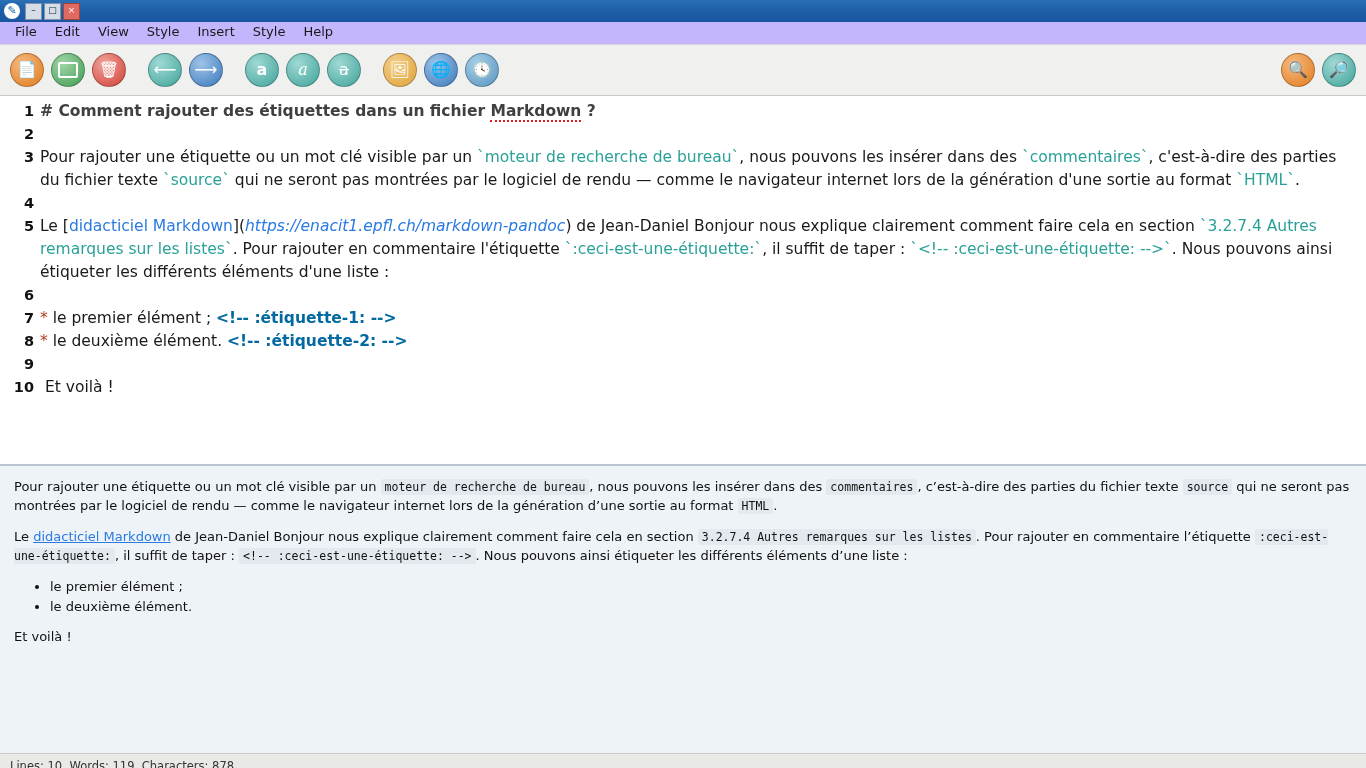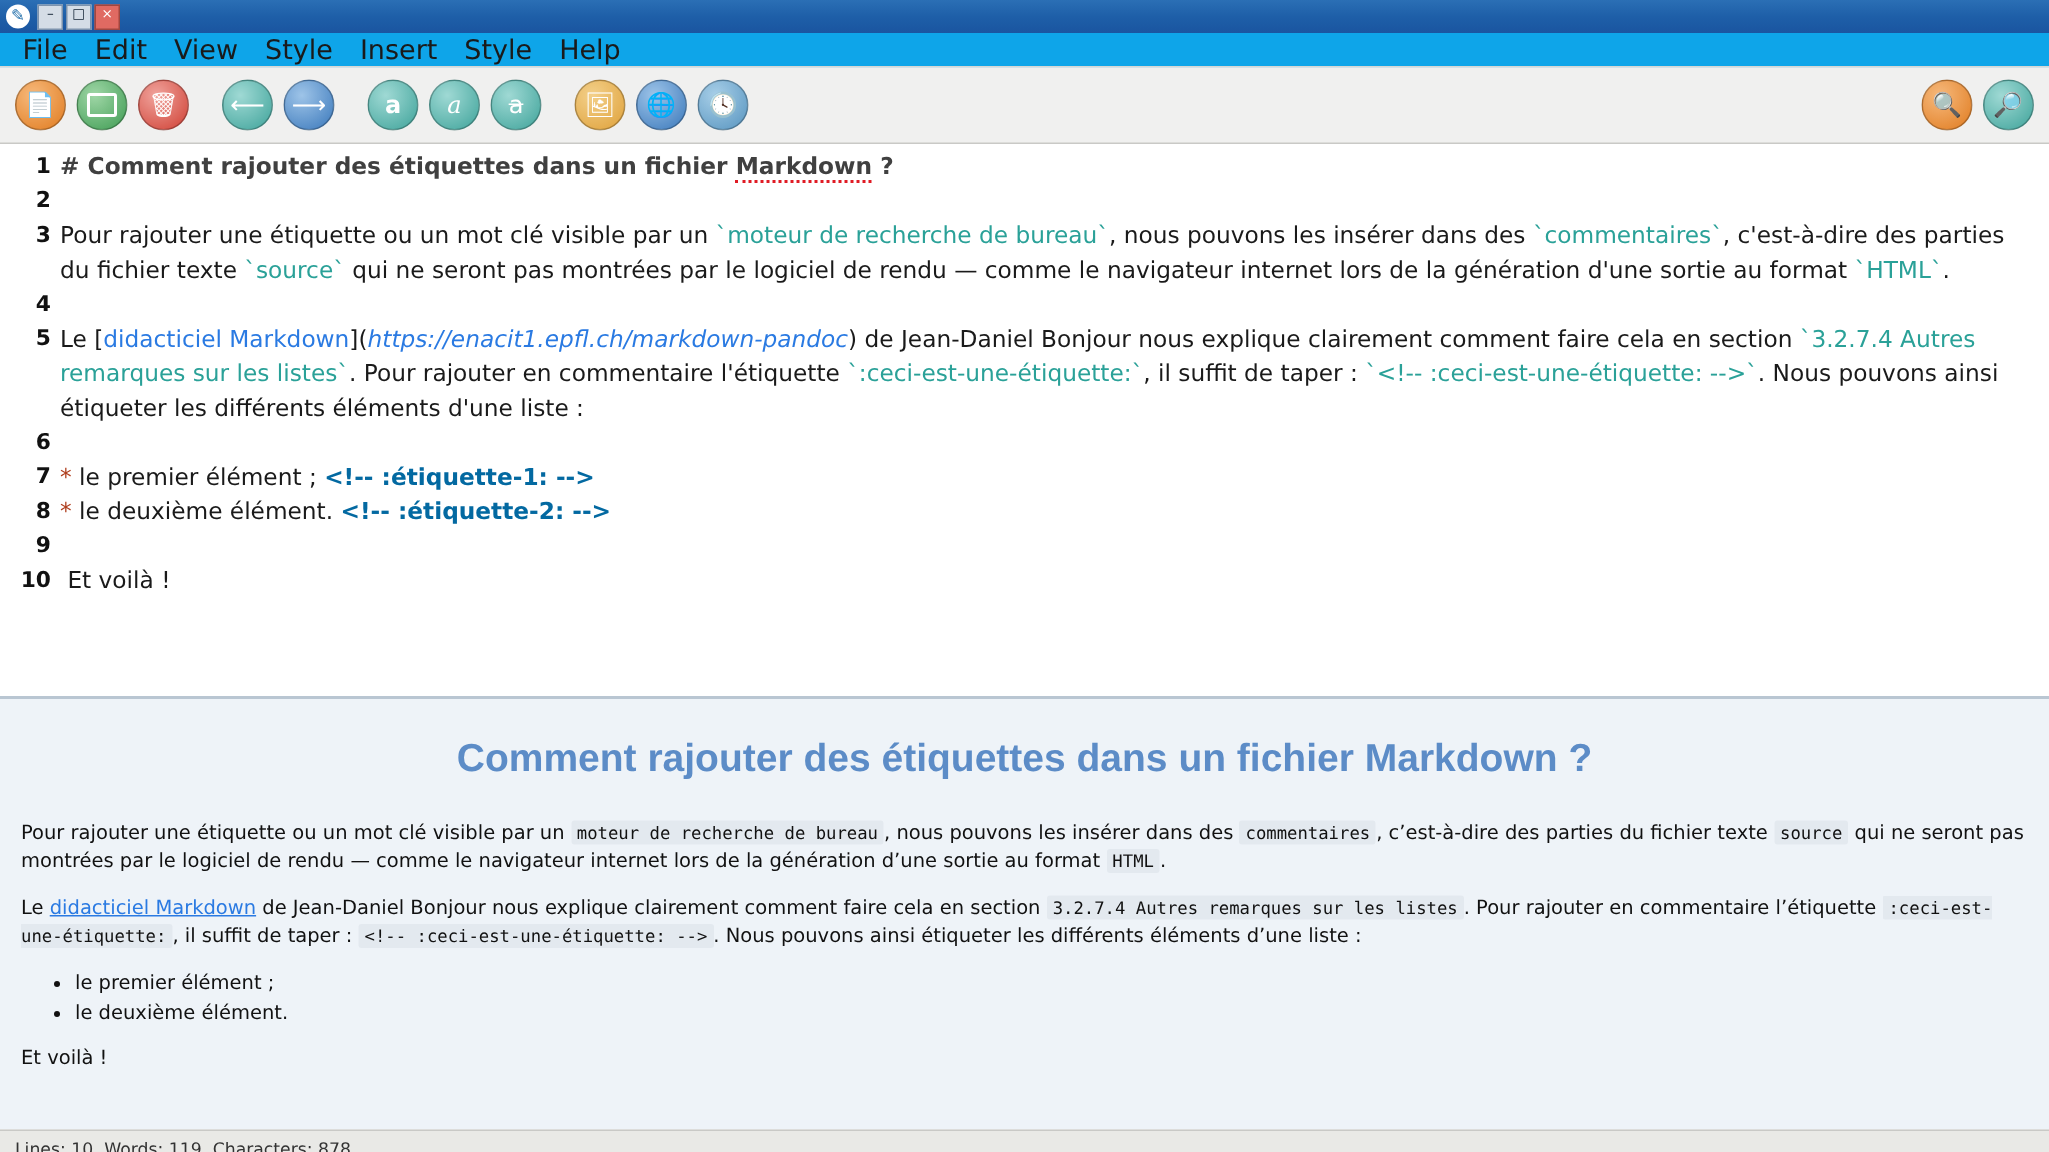--- a/index.html
+++ b/index.html
@@ -49,26 +49,26 @@
     font-size: 9px;
     line-height: 13px;
     text-align: center;
     color: #123;
   }
   .win-btn.close { background: #e06a62; color: #fff; border-color: #a0463f; }
 
   
   .menubar {
     height: 22px;
-    background: #0ea5e9;
+    background: #c4b5fd;
     border-bottom: 1px solid #d7d7d4;
     display: flex;
-    align-items: center;
+    align-items: flex-start;
     padding-left: 6px;
-    font-size: 18px;
+    font-size: 13px;
     color: #1a1a1a;
   }
   .menu-item {
     padding: 2px 9px;
     cursor: default;
   }
 
   
   .toolbar {
     height: 50px;
@@ -305,21 +305,20 @@
   </div>
 
   <div class="line">
     <div class="gutter">10</div>
     <div class="code">&nbsp;<span>Et voilà !</span></div>
   </div>
 
 </div>
 
 <div class="preview">
-  <div class="pv-title">Comment rajouter des étiquettes dans un fichier Markdown ?</div>
 
   <p class="pv-p"><span>Pour rajouter une étiquette ou un mot clé visible par un </span><code class="pv-code">moteur de recherche de bureau</code><span>, nous pouvons les insérer dans des </span><code class="pv-code">commentaires</code><span>, c’est-à-dire des parties du fichier texte </span><code class="pv-code">source</code><span> qui ne seront pas montrées par le logiciel de rendu — comme le navigateur internet lors de la génération d’une sortie au format </span><code class="pv-code">HTML</code><span>.</span></p>
 
   <p class="pv-p"><span>Le </span><a class="pv-link" href="#">didacticiel Markdown</a><span> de Jean-Daniel Bonjour nous explique clairement comment faire cela en section </span><code class="pv-code">3.2.7.4 Autres remarques sur les listes</code><span>. Pour rajouter en commentaire l’étiquette </span><code class="pv-code">:ceci-est-une-étiquette:</code><span>, il suffit de taper : </span><code class="pv-code">&lt;!-- :ceci-est-une-étiquette: --&gt;</code><span>. Nous pouvons ainsi étiqueter les différents éléments d’une liste :</span></p>
 
   <ul class="pv-list">
     <li>le premier élément ;</li>
     <li>le deuxième élément.</li>
   </ul>
 

